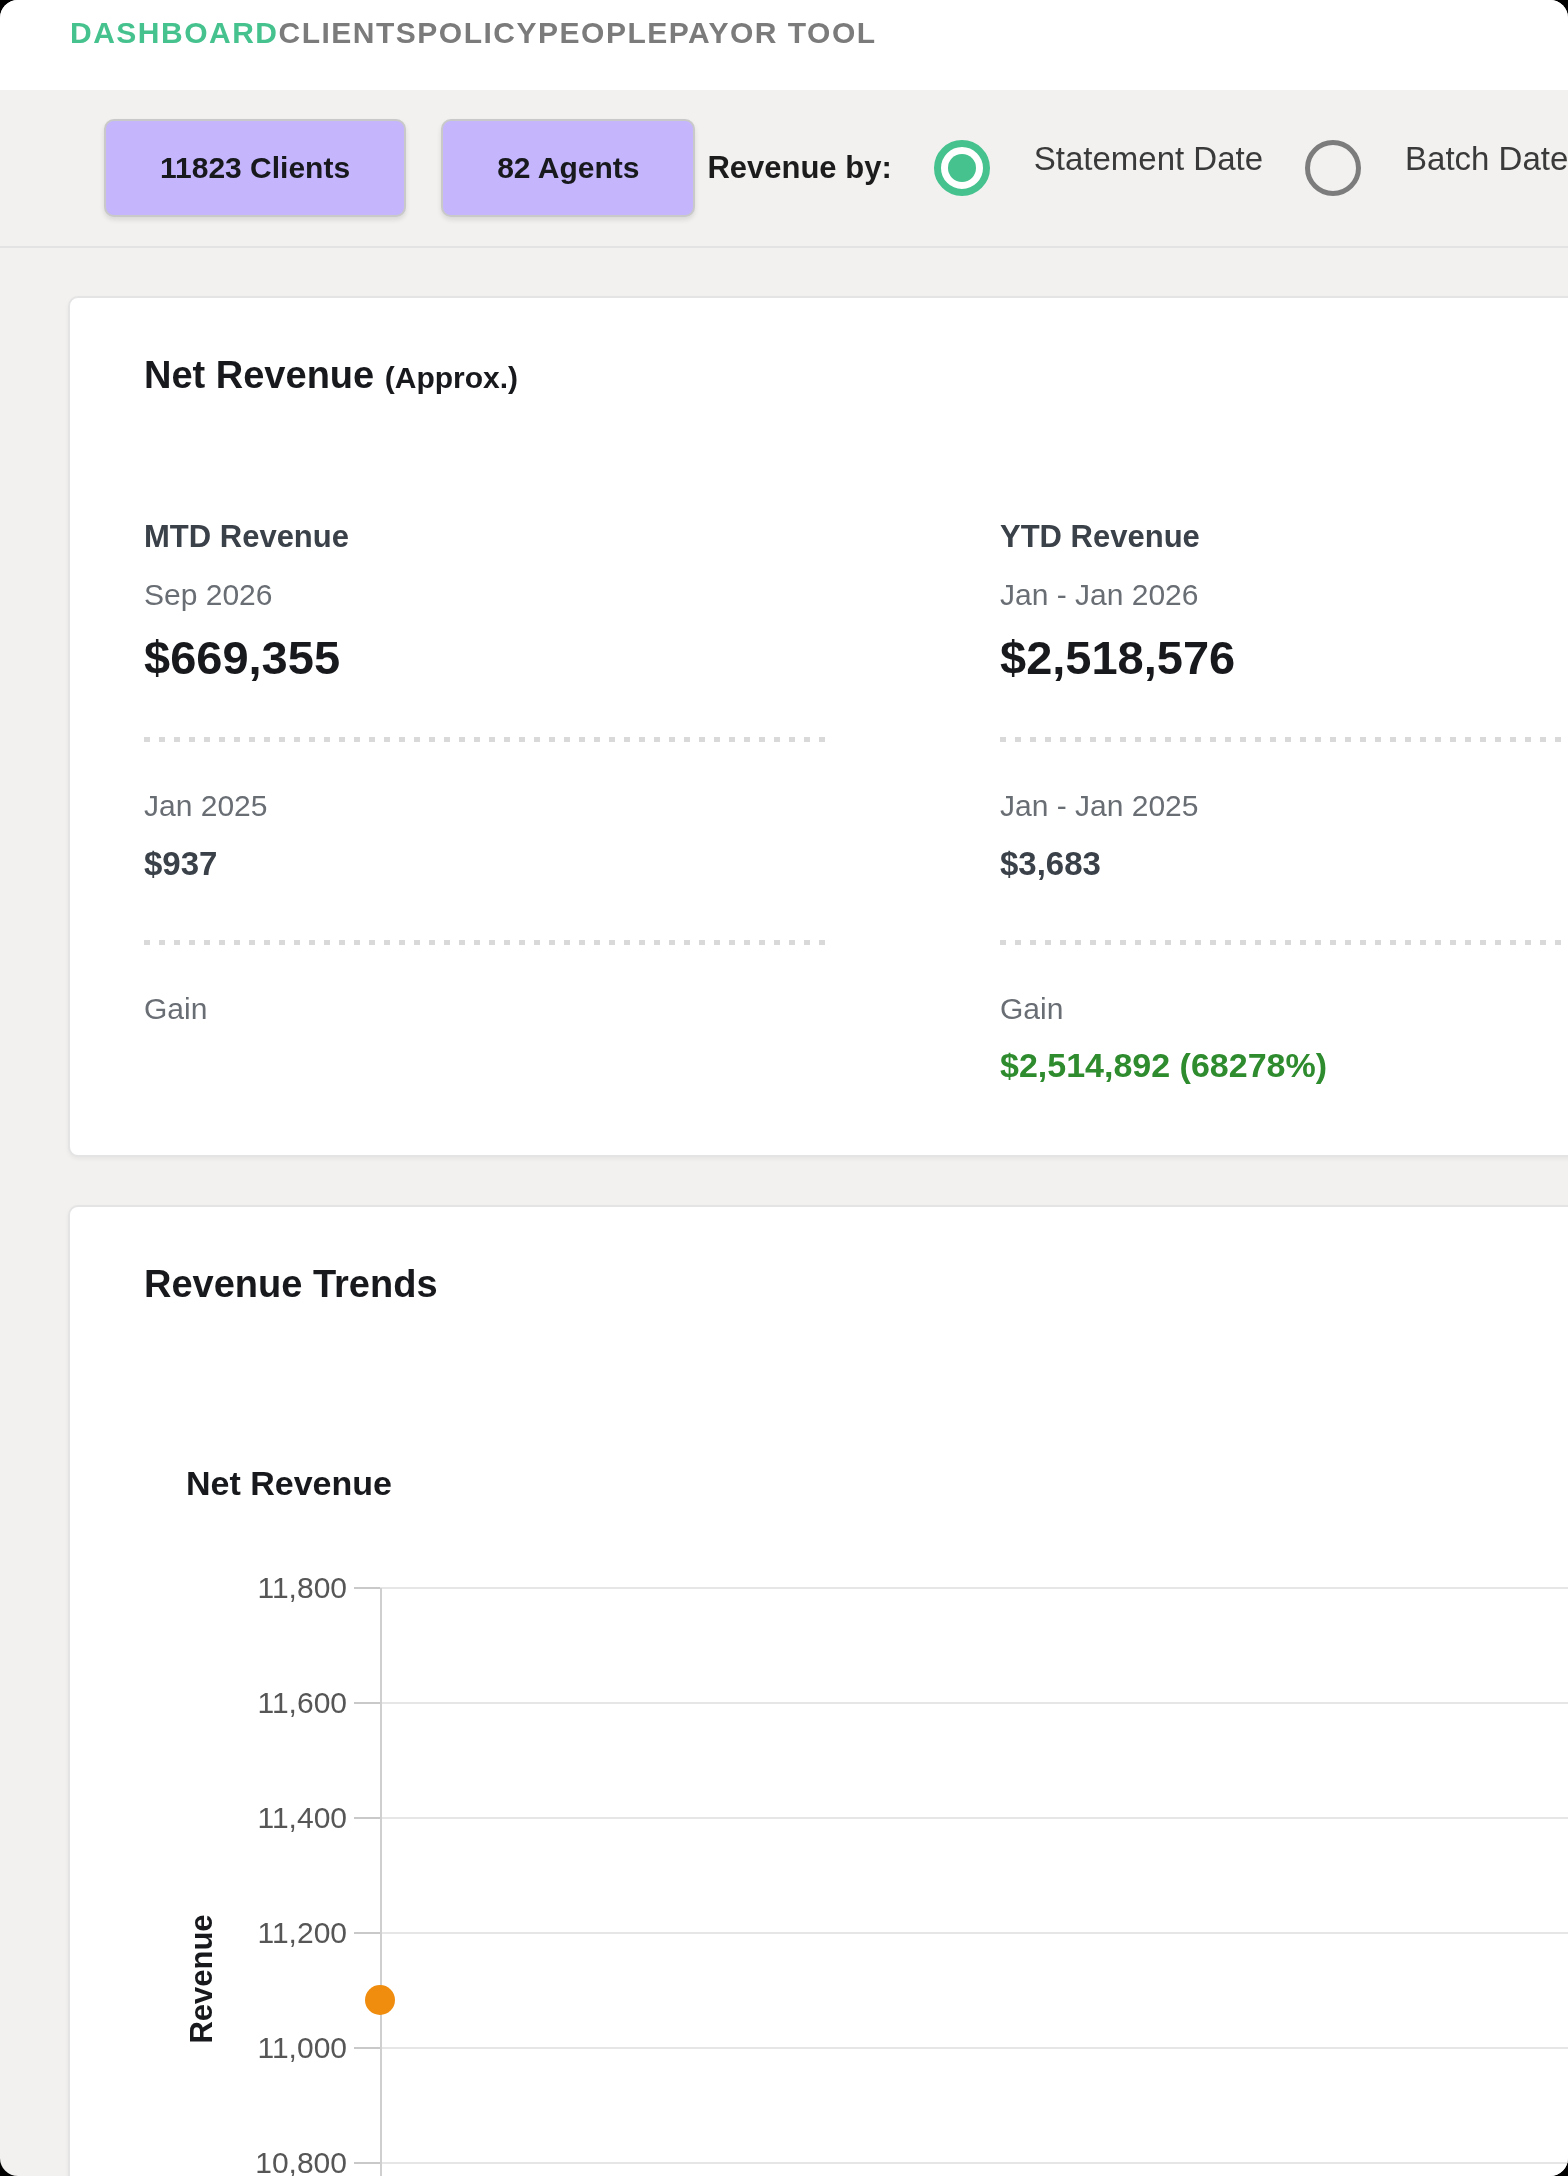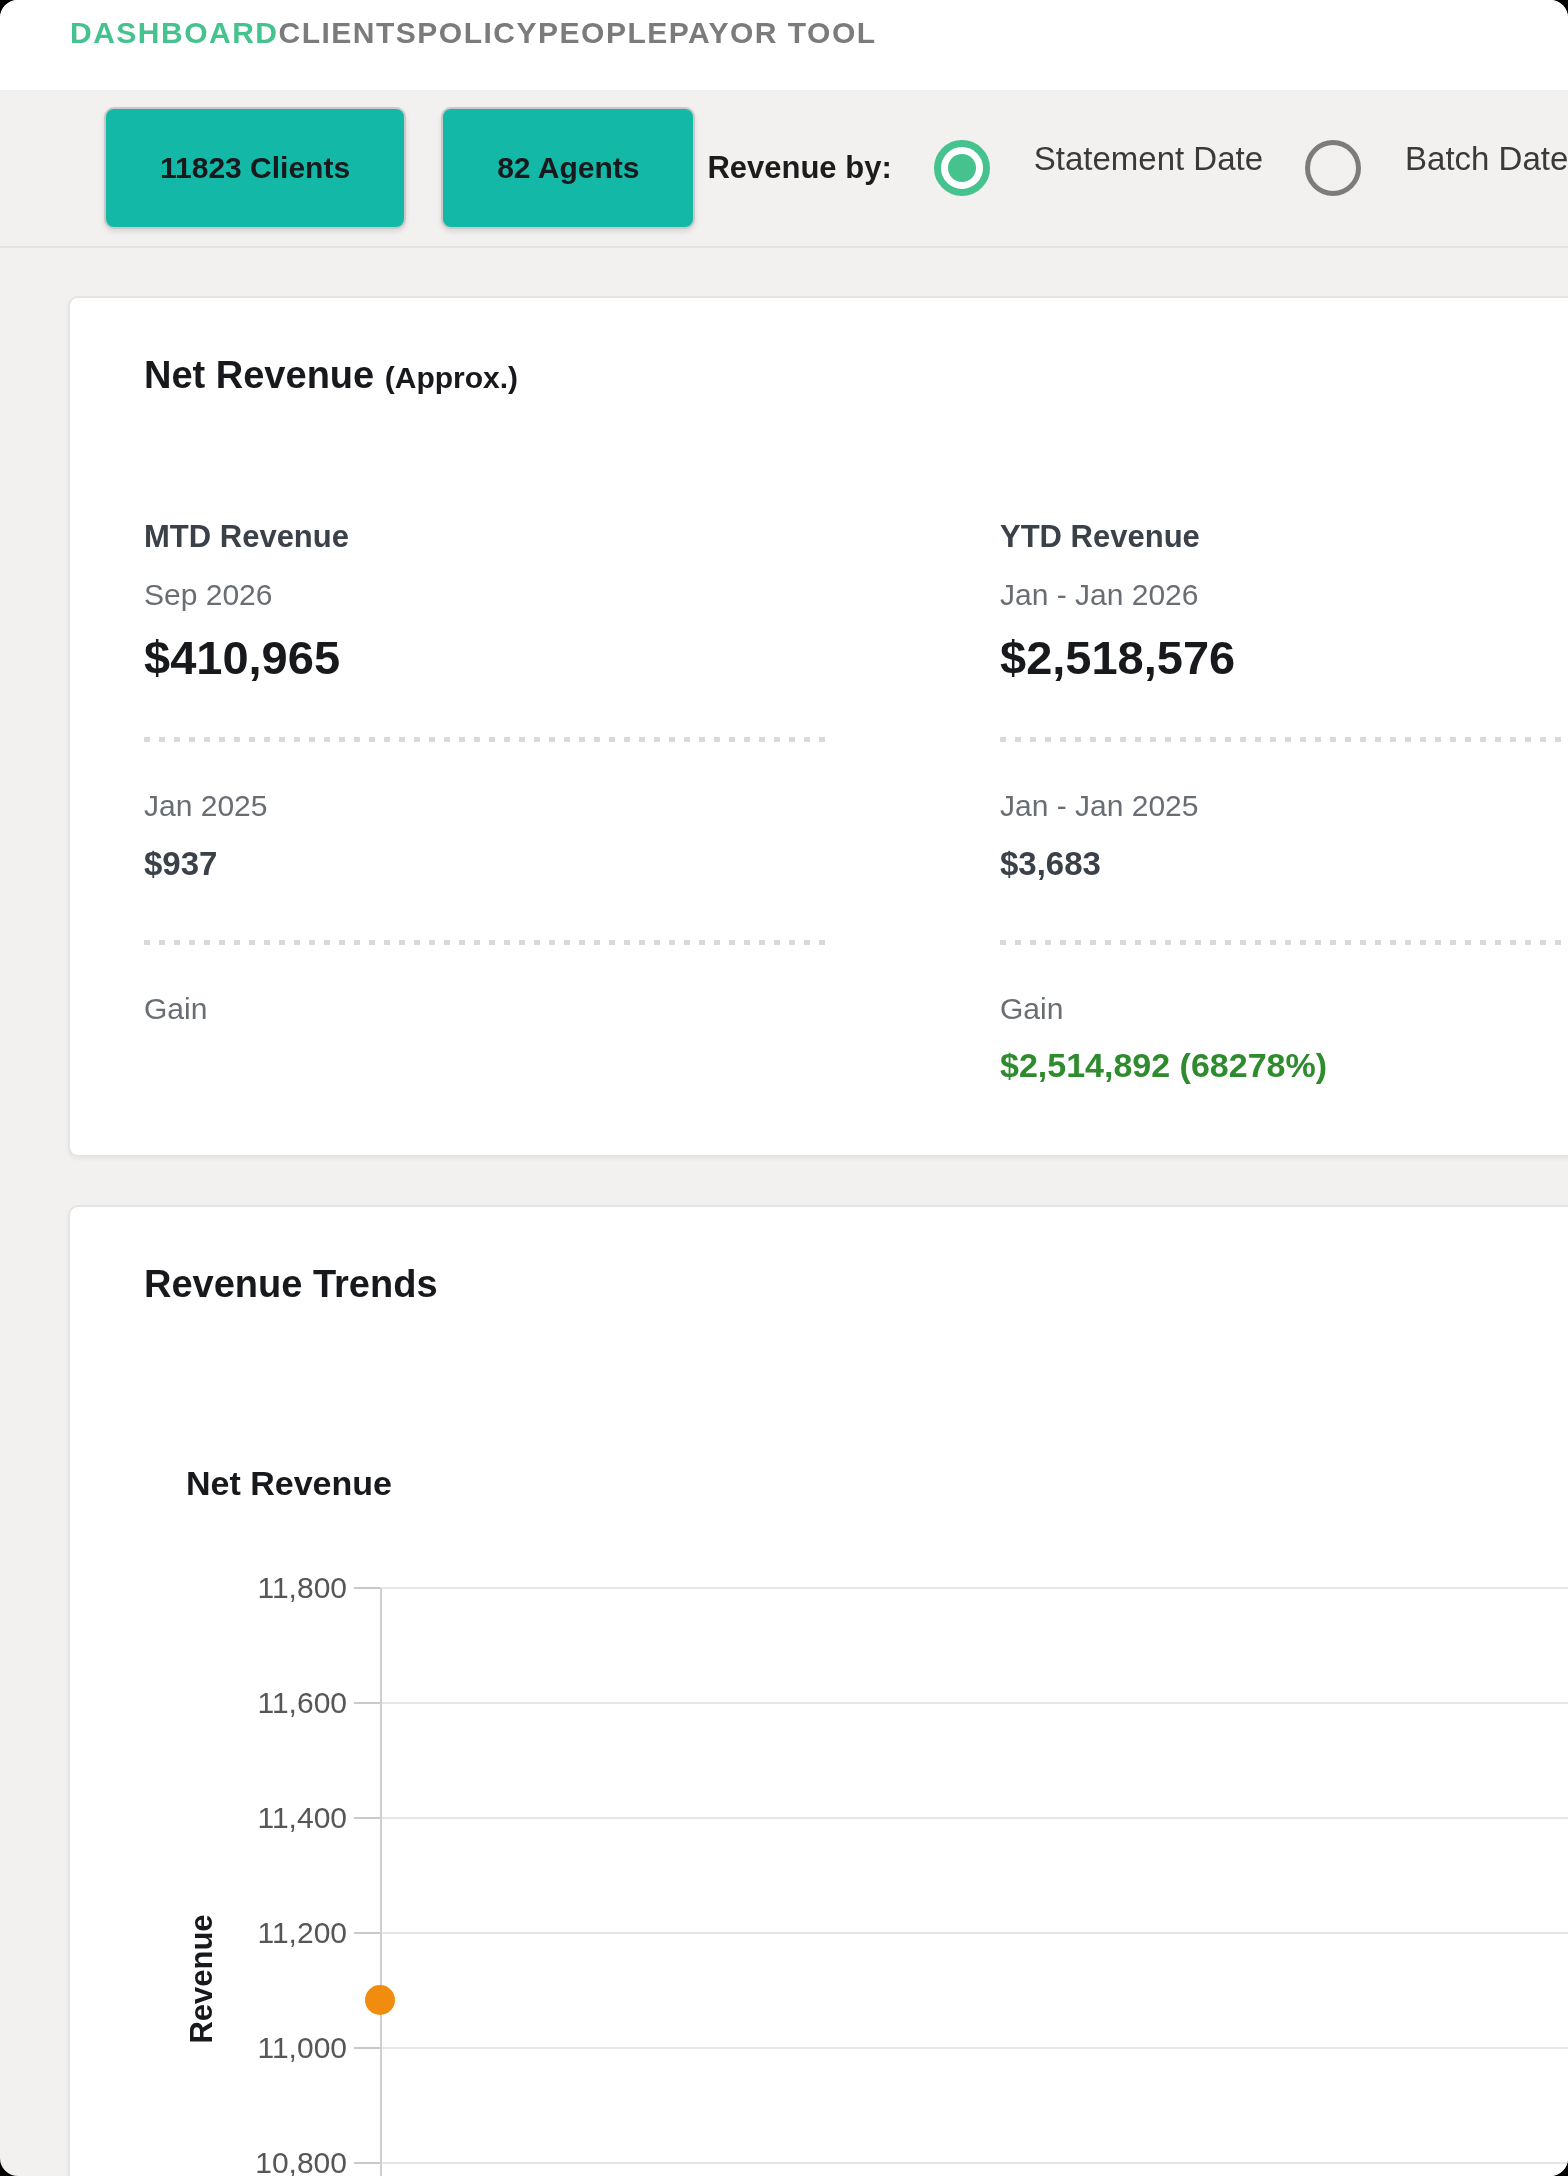--- a/index.html
+++ b/index.html
@@ -17,21 +17,21 @@
     font-size:30px;font-weight:700;letter-spacing:1.5px;color:#7b7b7b;cursor:pointer;white-space:nowrap;
   }
   .nav-item.active{color:#45c28e;}
   
   .toolbar{
     position:absolute;left:0;top:90px;width:100%;height:158px;background:#f2f1f0;
     border-bottom:2px solid #e3e3e3;display:flex;align-items:center;
     padding-left:104px;box-sizing:border-box;
   }
   .tb-btn{
-    height:122px;background:#14b8a6;border:2px solid #c9c9c9;border-radius:10px;
+    height:98px;background:#c4b5fd;border:2px solid #c9c9c9;border-radius:10px;
     box-shadow:0 3px 5px rgba(0,0,0,.10);font-family:inherit;
     font-size:30px;font-weight:700;color:#17191d;padding:0 54px;cursor:pointer;white-space:nowrap;
   }
   .tb-btn + .tb-btn{margin-left:35px;}
   .revenue-by{font-size:31px;font-weight:700;color:#1c1c1c;margin-left:12px;white-space:nowrap;}
   .radio-opt{display:flex;align-items:flex-start;margin-left:42px;cursor:pointer;white-space:nowrap;}
   .radio{
     width:56px;height:56px;border-radius:50%;box-sizing:border-box;
     border:5px solid #7c7c7c;background:transparent;display:flex;align-items:center;justify-content:center;flex:0 0 auto;
   }
@@ -107,21 +107,21 @@
       <span class="radio-text">Batch Date</span>
     </label>
   </div>
 
   <section class="card card-net-revenue">
     <h2><span>Net Revenue</span> <span class="approx">(Approx.)</span></h2>
     <div class="stats-row">
       <div class="stat-col1">
         <div class="stat-heading">MTD Revenue</div>
         <div class="stat-period">Sep 2026</div>
-        <div class="stat-value-lg">$410,965</div>
+        <div class="stat-value-lg">$669,355</div>
         <div class="dotted-divider"></div>
         <div class="stat-period-prev">Jan 2025</div>
         <div class="stat-value-md">$937</div>
         <div class="dotted-divider second"></div>
         <div class="gain-label">Gain</div>
       </div>
       <div class="stat-col2">
         <div class="stat-heading">YTD Revenue</div>
         <div class="stat-period">Jan - Jan 2026</div>
         <div class="stat-value-lg">$2,518,576</div>

